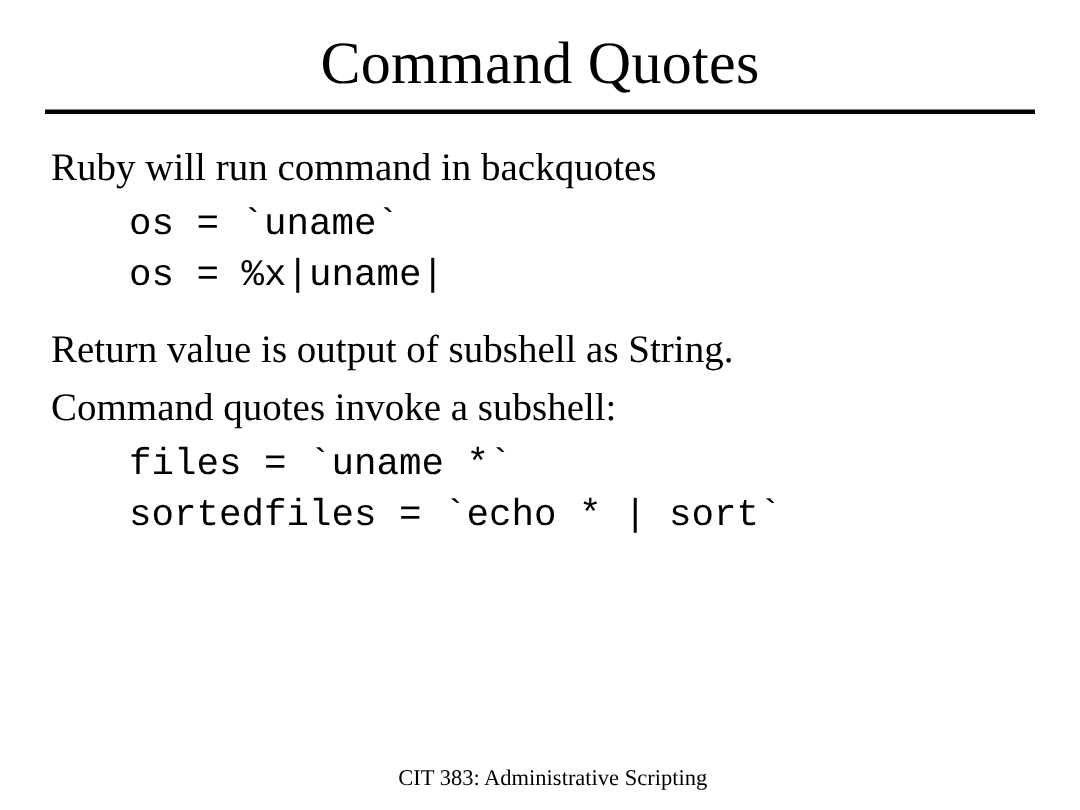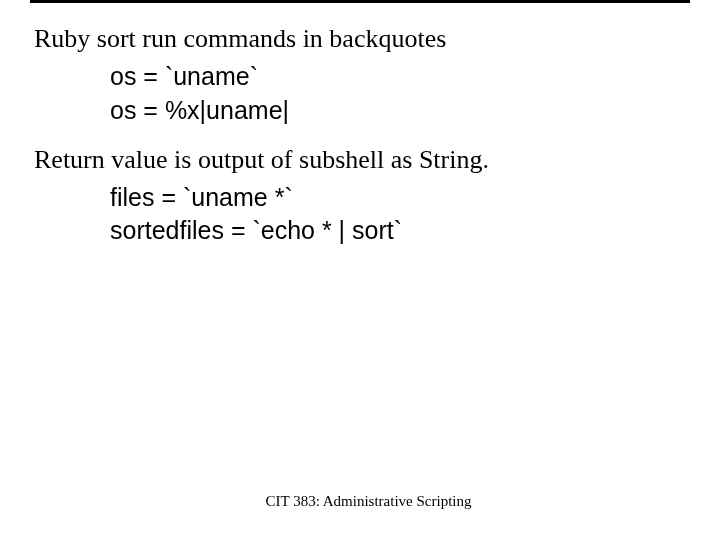--- a/index.html
+++ b/index.html
@@ -32,47 +32,49 @@
   }
   .body {
     margin: 0 34px;
     font-size: 26px;
     line-height: 1.35;
   }
   .body p {
     margin: 0 0 4px 0;
   }
   .code-block {
-    font-family: Liberation Sans, sans-serif;
+    font-family: Liberation Mono, monospace;
     font-size: 25px;
-    margin: 2px 0 14px 76px;
+    margin: 2px 0 14px 52px;
     white-space: pre;
     line-height: 1.35;
   }
   .footer {
     position: absolute;
     left: 0;
     right: 0;
     bottom: 30px;
     text-align: center;
     font-size: 15px;
     padding-left: 17px;
   }
 </style>
 </head>
 <body>
 
 <div class="slide">
 
+  <div class="title">Command Quotes</div>
   <hr class="rule">
 
   <div class="body">
-    <p>Ruby sort run commands in backquotes</p>
+    <p>Ruby will run command in backquotes</p>
     <div class="code-block"><span>os = `uname`</span>
 <span>os = %x|uname|</span></div>
 
     <p>Return value is output of subshell as String.</p>
+    <p>Command quotes invoke a subshell:</p>
     <div class="code-block"><span>files = `uname *`</span>
 <span>sortedfiles = `echo * | sort`</span></div>
   </div>
 
   <div class="footer">CIT 383: Administrative Scripting</div>
 </div>
 
 </body></html>

